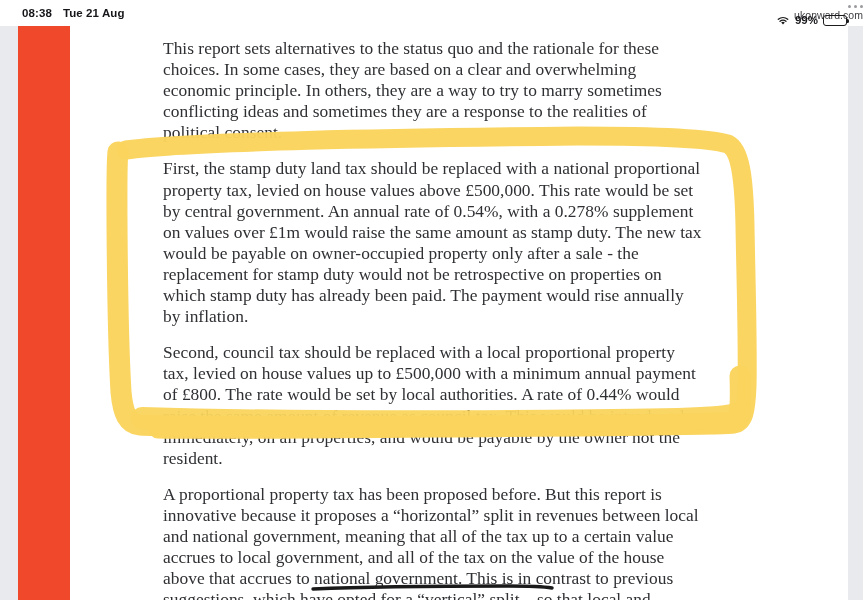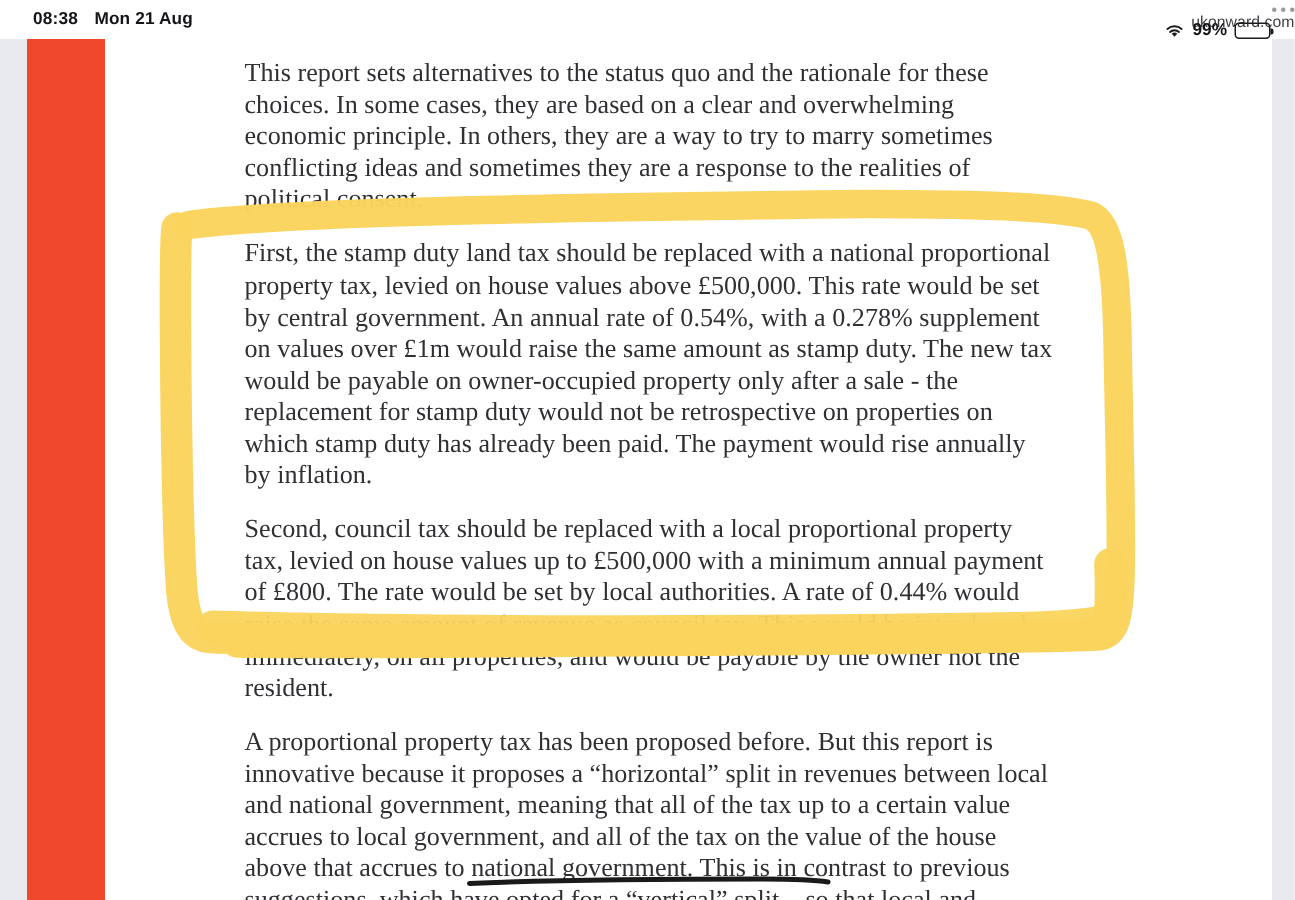--- a/index.html
+++ b/index.html
@@ -148,21 +148,21 @@
   }
   #marker-svg { display: block; }
 </style>
 </head>
 <body>
 
 <div id="status-bar">
 
   <div id="status-left">
     <span>08:38</span>
-    <span>Mon 21 Aug</span>
+    <span>Tue 21 Aug</span>
   </div>
 
   <div id="status-center">
     <span id="drag-dots">
       <i></i>
         <i></i>
         <i></i>
     </span>
     <span id="site-label">ukonward.com</span>
   </div>

